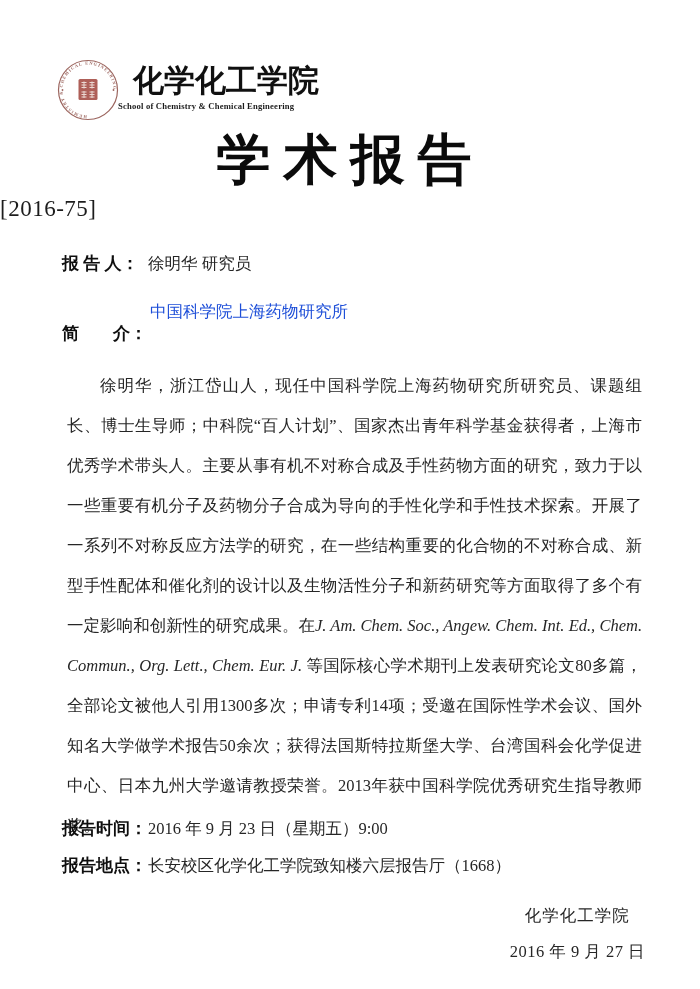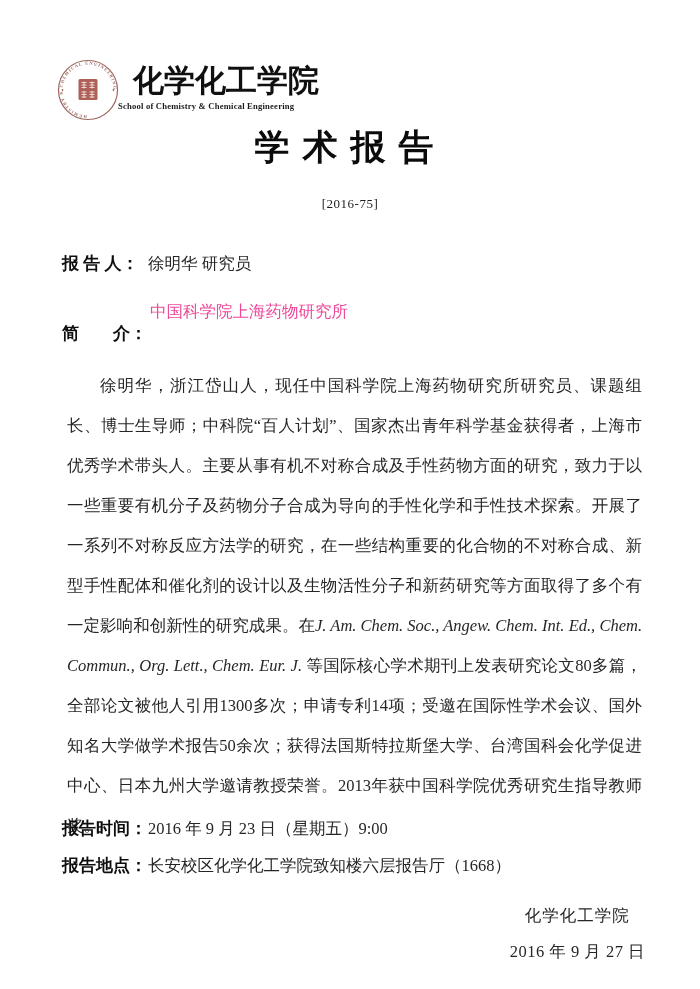--- a/index.html
+++ b/index.html
@@ -21,38 +21,38 @@
   }
   .logo-en{
     position:absolute;left:118px;top:101px;
     font-size:8.6px;font-weight:bold;color:#1a1a1a;
     letter-spacing:.2px;white-space:nowrap;
   }
   
   .title{
     position:absolute;top:124px;left:0;width:100%;
     text-align:center;
-    font-size:35px;font-weight:bold;color:#0b0b0b;
+    font-size:54px;font-weight:bold;color:#0b0b0b;
     letter-spacing:13px;padding-left:1px;box-sizing:border-box;
     white-space:nowrap;
   }
   .issue{
     position:absolute;top:196px;left:0;width:100%;
-    text-align:center;font-size:13px;color:#1c1c1c;letter-spacing:.5px;
+    text-align:left;font-size:23px;color:#1c1c1c;letter-spacing:.5px;
   }
   
   .row{position:absolute;left:62px;white-space:nowrap;font-size:16.5px;}
   .row .label{
     display:inline-block;min-width:86px;
     font-weight:bold;color:#0e0e0e;font-size:17px;
   }
   .row .value{color:#262626;}
   .row-topic{top:228px;}
   .row-speaker{top:252px;}
-  .row-affil{top:301px;left:150px;color:#ec4899;}
+  .row-affil{top:301px;left:150px;color:#1d4ed8;}
   .row-intro{top:322px;}
   
   .bio{
     position:absolute;top:362px;left:63px;width:575px;
     margin:4px;
     font-size:16.5px;line-height:40px;
     text-align:justify;text-indent:33px;
     color:#262626;
   }
   .bio .journals{font-style:italic;}

